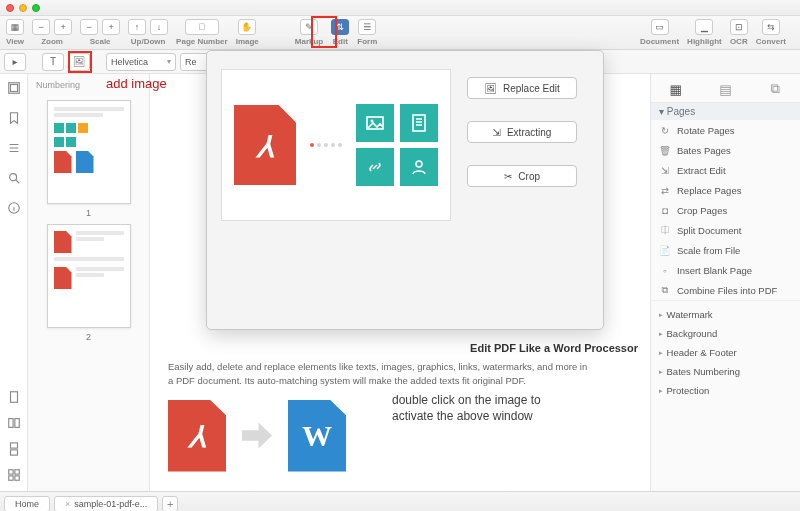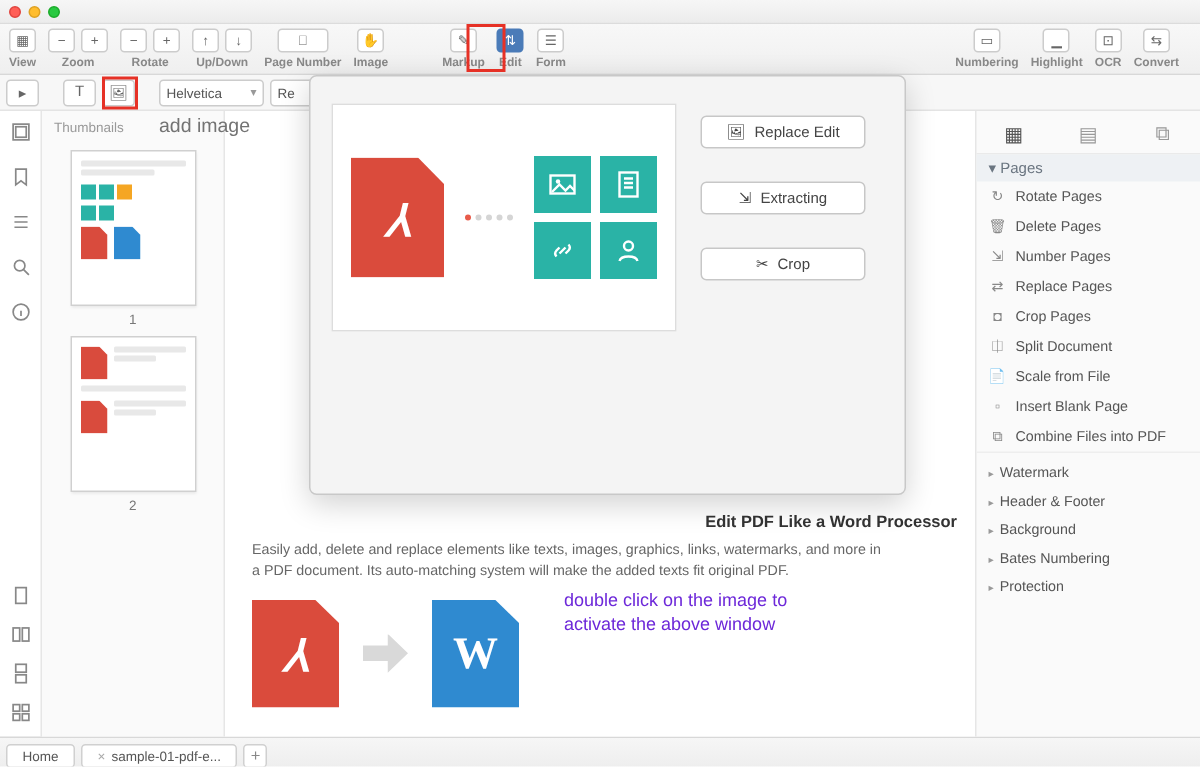--- a/index.html
+++ b/index.html
@@ -46,21 +46,21 @@
 .thumb .reddoc { width:18px; height:22px; background:#d94b3d; clip-path:polygon(0 0,70% 0,100% 25%,100% 100%,0 100%); }
 .thumb .bluedoc { width:18px; height:22px; background:#2f8ad0; clip-path:polygon(0 0,70% 0,100% 25%,100% 100%,0 100%); }
 .thumb .row2 { display:flex; gap:4px; }
 .tealbox { width:10px;height:10px;background:#2ab3a6;}
 .orangebox{width:10px;height:10px;background:#f5a623;}
 
 .content { flex:1; overflow:hidden; position:relative; background:#fff; }
 .doc-area { padding:0 12px 8px 18px; }
 .doc-heading { font-size:11px; font-weight:bold; color:#333; margin:8px 0 6px;text-align:right; }
 .doc-para { font-size:9.5px; color:#666; line-height:1.45; max-width:420px; }
-.red-note { color:#6d28d9; font-size:12px; font-weight:500; line-height:1.4; }
+.red-note { color:#404040; font-size:12px; font-weight:500; line-height:1.4;margin-left:16px; }
 .arrow-row { display:flex; align-items:center; gap:16px; margin-top:12px; }
 .bigdocicon { width:58px; height:72px; position:relative; clip-path:polygon(0 0,72% 0,100% 22%,100% 100%,0 100%); display:flex; align-items:center; justify-content:center; color:#fff; font-family:Georgia,serif; }
 .bigdocicon.red { background:#da4b3c; }
 .bigdocicon.blue { background:#2f8ad0; }
 .grayarrow { width:30px; height:26px; background:#d9d9d9; clip-path:polygon(0 30%,55% 30%,55% 0,100% 50%,55% 100%,55% 70%,0 70%); }
 
 
 .rightpanel { width:150px; border-left:1px solid #e6e6e6; background:#fafafa; display:flex; flex-direction:column; }
 .rp-tabs { display:flex; justify-content:space-around; padding:6px 0 4px; border-bottom:1px solid #eaeaea; }
 .rp-tabs button { width:20px; height:18px; background:none; border:none; color:#999; cursor:pointer; }
@@ -82,21 +82,21 @@
 .dialog .footer { height:40px; border-top:1px solid #d8d8d8; background:#ececec; display:flex; justify-content:flex-end; align-items:center; gap:10px; padding-right:14px; border-radius:0 0 5px 5px; }
 .footbtn { width:78px; height:20px; border:1px solid #bfbfbf; border-radius:4px; background:linear-gradient(#fff,#f2f2f2); font-size:10px; color:#444; cursor:pointer; }
 
 
 .bottombar { height:16px; background:linear-gradient(#f6f6f6,#ececec); border-top:1px solid #d8d8d8; display:flex; align-items:center; padding:12px 4px; gap:4px; }
 .bottombar .tab { height:16px; padding:0 10px; background:#fff; border:1px solid #d0d0d0; border-radius:3px; font-size:9px; color:#555; display:flex; align-items:center; gap:4px; cursor:pointer; }
 .bottombar .add { width:16px; height:16px; border:1px solid #d0d0d0; border-radius:3px; background:#fff; color:#888; font-size:11px; display:flex; align-items:center; justify-content:center; cursor:pointer; }
 .closex { font-size:9px; color:#aaa; }
 
 
-.ann-addimage { position:absolute; left:106px; top:76px; color:#737373; font-size:13px; z-index:40; }
+.ann-addimage { position:absolute; left:106px; top:76px; color:#b91c1c; font-size:13px; z-index:40; }
 .red-box-overlay { position:absolute; border:2px solid #e63126; z-index:30; pointer-events:none; }
 .rb-edit { left:311px; top:16px; width:26px; height:32px; }
 .rb-addimg { left:68px; top:51px; width:24px; height:22px; }
 
 .pdf-a { font-size:30px; font-style:italic; font-weight:bold; }
 .w-letter { font-size:30px; font-weight:bold; font-family: Georgia, serif; }
 .dotsrow { display:flex; gap:3px; }
 .dotsrow span { width:4px; height:4px; border-radius:50%; background:#d5d5d5; }
 .dotsrow span.on { background:#e85b4a; }
 svg.tealico { width:20px; height:20px; stroke:#fff; fill:none; stroke-width:1.6; }
@@ -124,21 +124,21 @@
         <button>−</button>
         <button>+</button>
       </div>
     <div class="lbl">Zoom</div>
   </div>
   <div class="tgroup">
     <div class="icons">
         <button>−</button>
         <button>+</button>
       </div>
-    <div class="lbl">Rotate</div>
+    <div class="lbl">Scale</div>
   </div>
   <div class="tgroup">
     <div class="icons">
         <button>↑</button>
         <button>↓</button>
       </div>
     <div class="lbl">Up/Down</div>
   </div>
   <div class="tgroup">
     <div class="icons">
@@ -169,21 +169,21 @@
     <div class="icons">
         <button>☰</button>
       </div>
     <div class="lbl">Form</div>
   </div>
   <div class="spacer"></div>
   <div class="tgroup">
     <div class="icons">
         <button>▭</button>
       </div>
-    <div class="lbl">Numbering</div>
+    <div class="lbl">Document</div>
   </div>
   <div class="tgroup">
     <div class="icons">
         <button>▁</button>
       </div>
     <div class="lbl">Highlight</div>
   </div>
   <div class="tgroup">
     <div class="icons">
         <button>⊡</button>
@@ -271,21 +271,21 @@
             <rect x="2" y="2" width="5" height="5"></rect>
             <rect x="9" y="2" width="5" height="5"></rect>
             <rect x="2" y="9" width="5" height="5"></rect>
             <rect x="9" y="9" width="5" height="5"></rect>
           </svg>
         </button>
     </div>
   </div>
 
   <div class="thumbs">
-    <div class="hdr">Thumbnails</div>
+    <div class="hdr">Numbering</div>
     <div class="thumb">
       <div class="page">
         <div class="bars">
             <div class="bar"></div>
             <div class="bar" style="width:70%"></div>
           </div>
         <div class="dots">
             <span class="tealbox"></span>
             <span class="tealbox"></span>
             <span class="orangebox"></span>
@@ -358,25 +358,25 @@
       <button>⧉</button>
     </div>
     <div class="rp-section-hdr">▾ <span>Pages</span></div>
     <div>
       <div class="rp-item">
           <span class="ico">↻</span>
           <span>Rotate Pages</span>
         </div>
       <div class="rp-item">
           <span class="ico">🗑</span>
-          <span>Delete Pages</span>
+          <span>Bates Pages</span>
         </div>
       <div class="rp-item">
           <span class="ico">⇲</span>
-          <span>Number Pages</span>
+          <span>Extract Edit</span>
         </div>
       <div class="rp-item">
           <span class="ico">⇄</span>
           <span>Replace Pages</span>
         </div>
       <div class="rp-item">
           <span class="ico">◘</span>
           <span>Crop Pages</span>
         </div>
       <div class="rp-item">
@@ -394,24 +394,24 @@
       <div class="rp-item">
           <span class="ico">⧉</span>
           <span>Combine Files into PDF</span>
         </div>
     </div>
     <div class="rp-list2">
       <div class="rp-item">
           <span>Watermark</span>
         </div>
       <div class="rp-item">
+          <span>Background</span>
+        </div>
+      <div class="rp-item">
           <span>Header &amp; Footer</span>
-        </div>
-      <div class="rp-item">
-          <span>Background</span>
         </div>
       <div class="rp-item">
           <span>Bates Numbering</span>
         </div>
       <div class="rp-item">
           <span>Protection</span>
         </div>
     </div>
   </div>
 </div>

